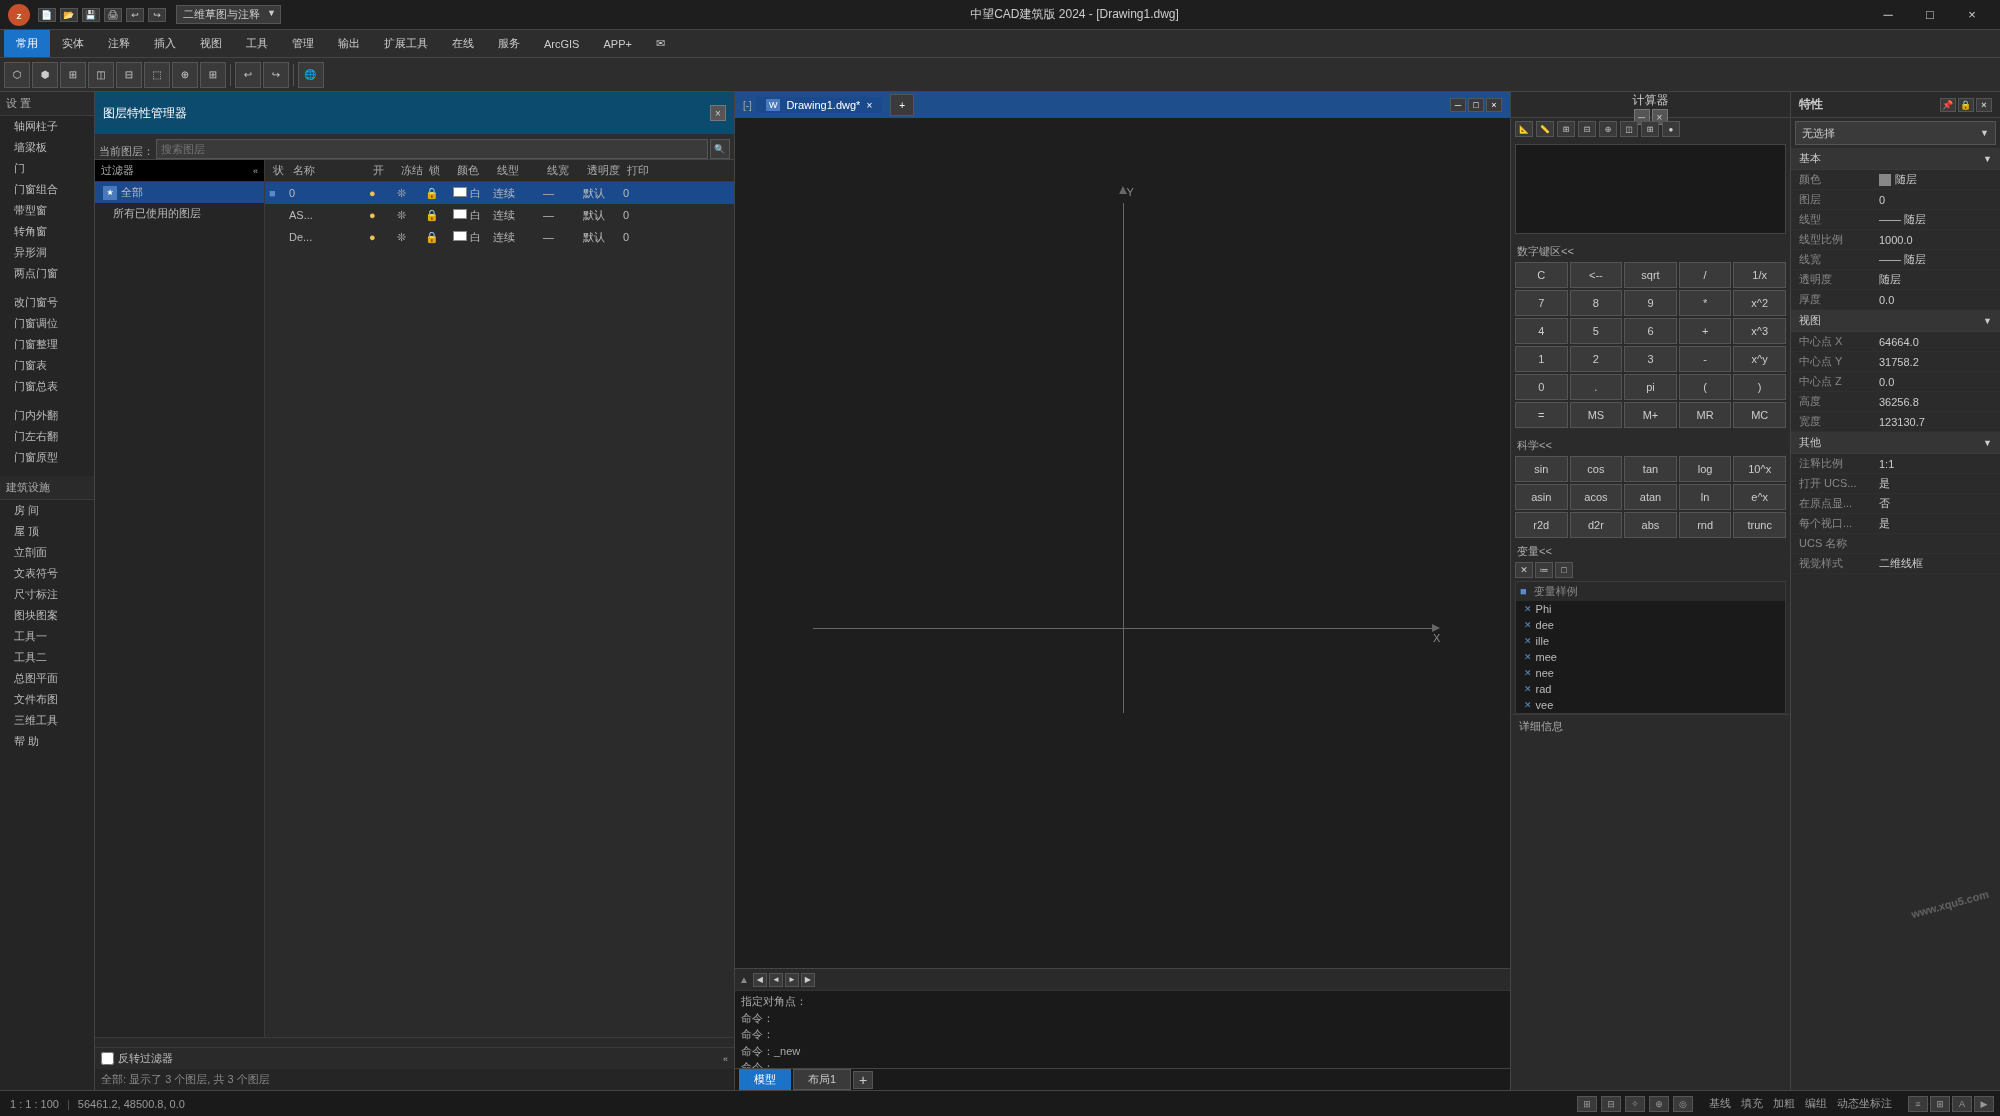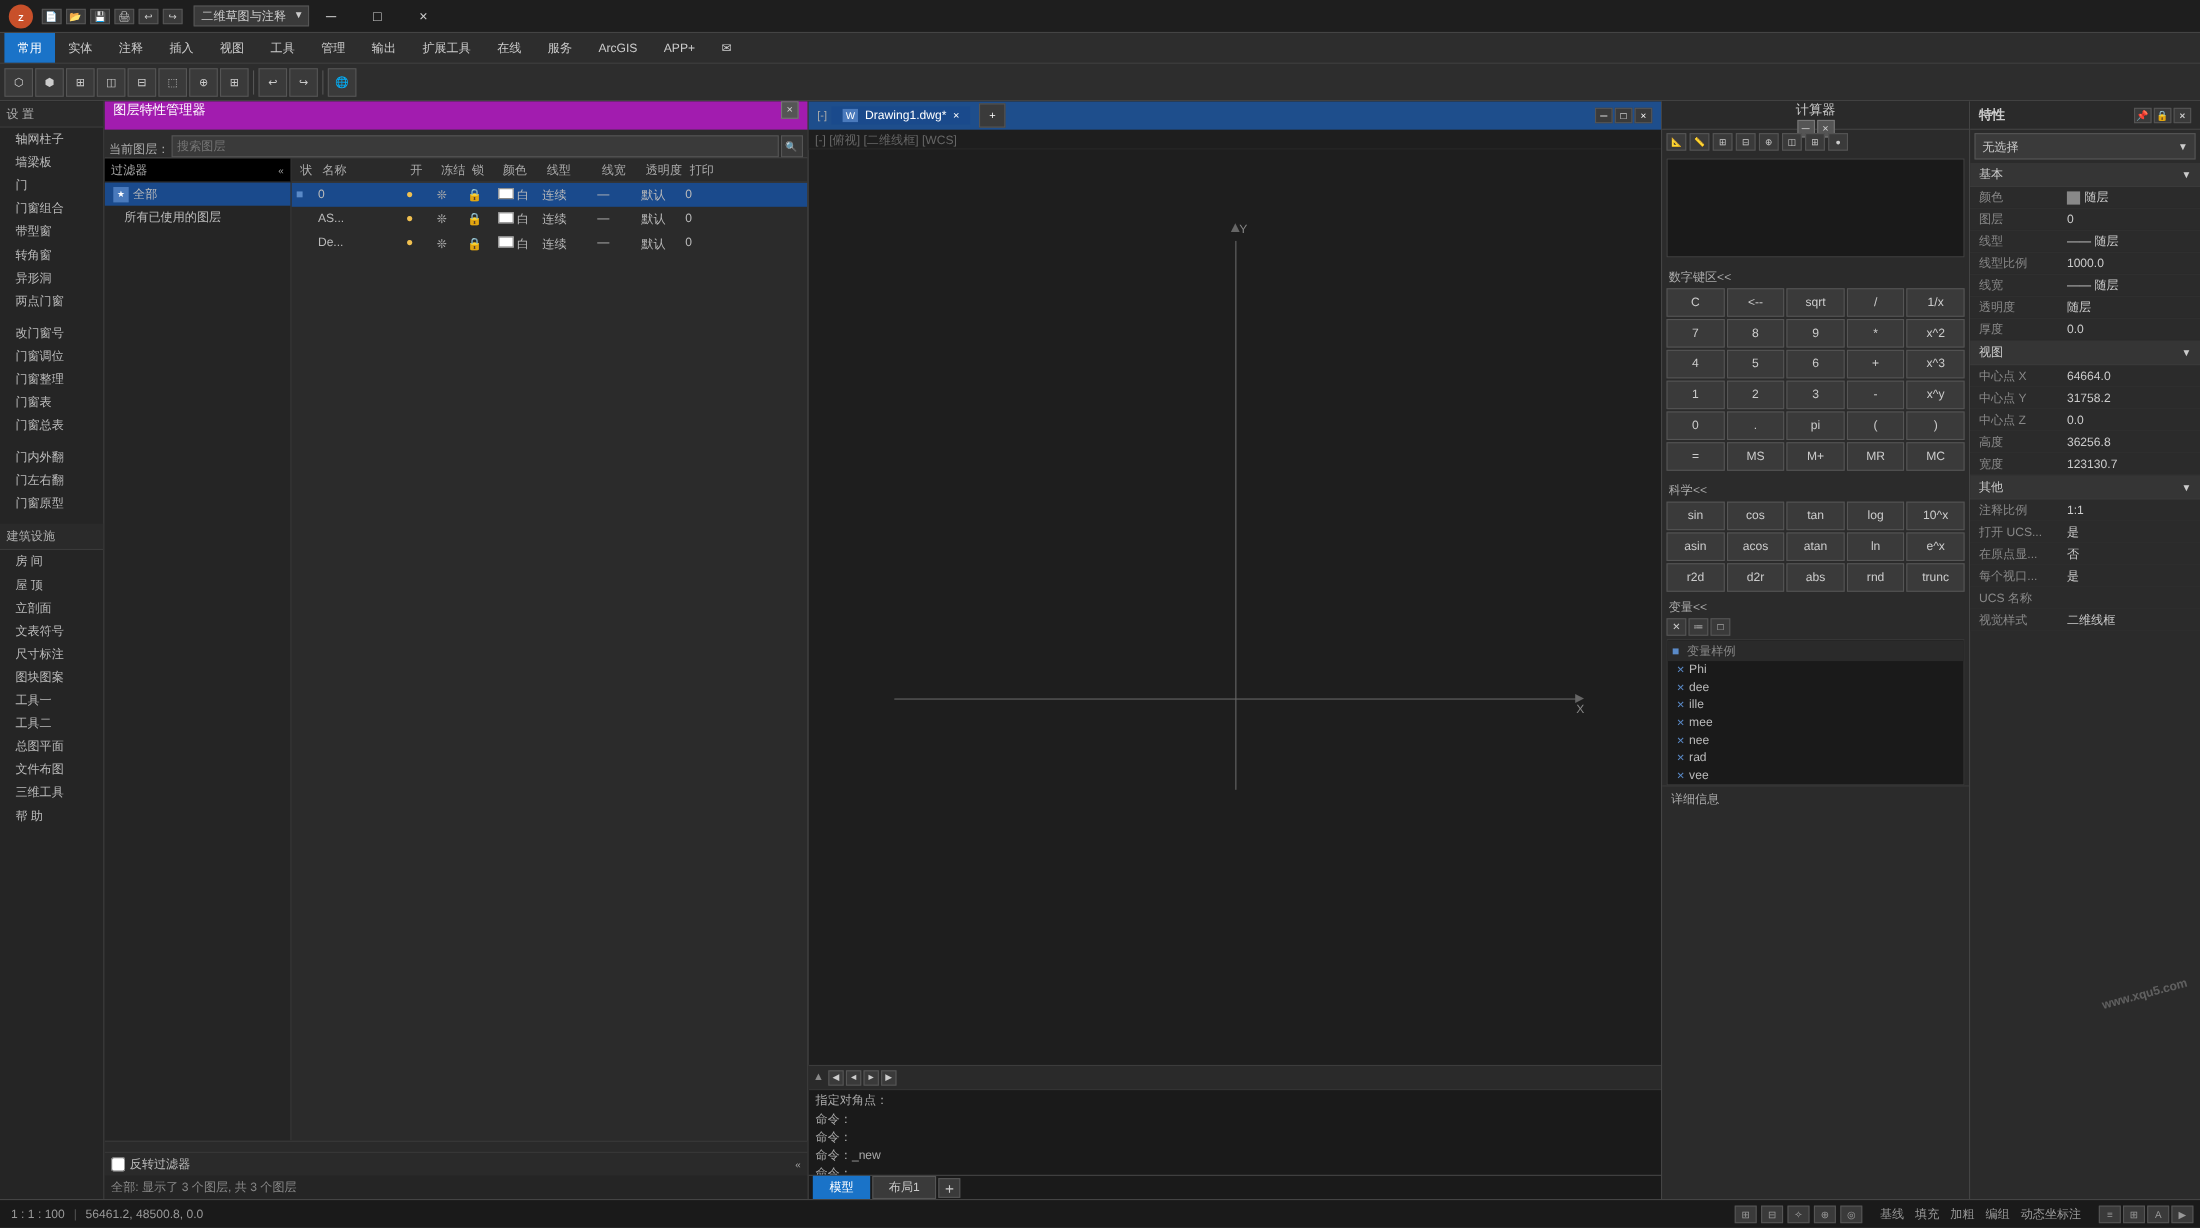--- a/index.html
+++ b/index.html
@@ -150,23 +150,24 @@
     
     .layer-panel {
       width: 640px;
       background: #2b2b2b;
       border-right: 1px solid #444;
       display: flex;
       flex-direction: column;
       flex-shrink: 0;
     }
     .panel-title-bar {
-      height: 26px;
-      background: #a21caf;
-      display: flex;
+      height: 42px;
+      background: #0c4a6e;
+      display: flex;
+      align-items: center;
       padding: 0 8px;
       font-size: 12px;
       color: white;
       justify-content: space-between;
     }
     .panel-close-btn {
       width: 16px; height: 16px;
       background: #555;
       border: 1px solid #777;
       display: flex; align-items: center; justify-content: center;
@@ -653,20 +654,21 @@
     <div class="title-bar-icon">📂</div>
     <div class="title-bar-icon">💾</div>
     <div class="title-bar-icon">🖨</div>
     <div class="title-bar-icon">↩</div>
     <div class="title-bar-icon">↪</div>
   </div>
   <div class="title-bar-dropdown">
     <span>二维草图与注释</span>
     <span style="position:absolute;right:4px;top:2px;font-size:9px;">▼</span>
   </div>
+  <div class="title-text">中望CAD建筑版 2024 - [Drawing1.dwg]</div>
   <div class="title-bar-right">
     <button class="win-btn">─</button>
     <button class="win-btn">□</button>
     <button class="win-btn close">×</button>
   </div>
 </div>
 
 <div class="menu-bar">
   <div class="menu-tab active">常用</div>
   <div class="menu-tab">实体</div>
@@ -849,23 +851,20 @@
             <span style="font-size:10px;cursor:pointer;">×</span>
           </div>
           <div style="width:24px;height:22px;background:#3a3a3a;border:1px solid #555;display:flex;align-items:center;justify-content:center;font-size:10px;cursor:pointer;margin-left:4px;">+</div>
           <div style="margin-left:auto;display:flex;gap:2px;">
             <div style="width:16px;height:14px;background:#3a3a3a;border:1px solid #555;display:flex;align-items:center;justify-content:center;font-size:9px;cursor:pointer;">─</div>
             <div style="width:16px;height:14px;background:#3a3a3a;border:1px solid #555;display:flex;align-items:center;justify-content:center;font-size:9px;cursor:pointer;">□</div>
             <div style="width:16px;height:14px;background:#3a3a3a;border:1px solid #555;display:flex;align-items:center;justify-content:center;font-size:9px;cursor:pointer;">×</div>
           </div>
         </div>
 
-        <div style="height:18px;background:#1e1e1e;padding:2px 6px;font-size:11px;color:#666;border-bottom:1px solid #2a2a2a;">
-          <span>[-] [俯视] [二维线框] [WCS]</span>
-        </div>
 
         <div class="drawing-viewport">
           <div class="axis-y"></div>
           <div class="axis-x"></div>
           <div class="axis-arrow-y"></div>
           <div class="axis-arrow-x"></div>
           <div class="axis-label-y">Y</div>
           <div class="axis-label-x">X</div>
         </div>
 

